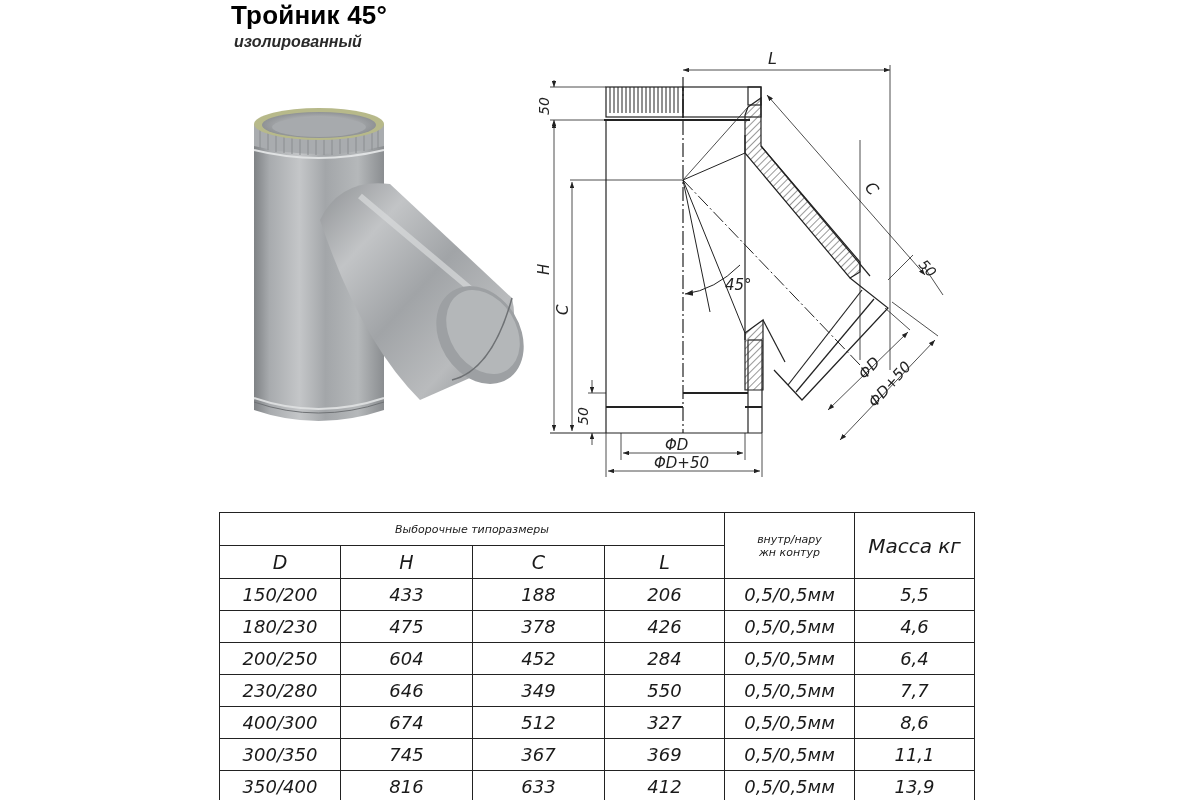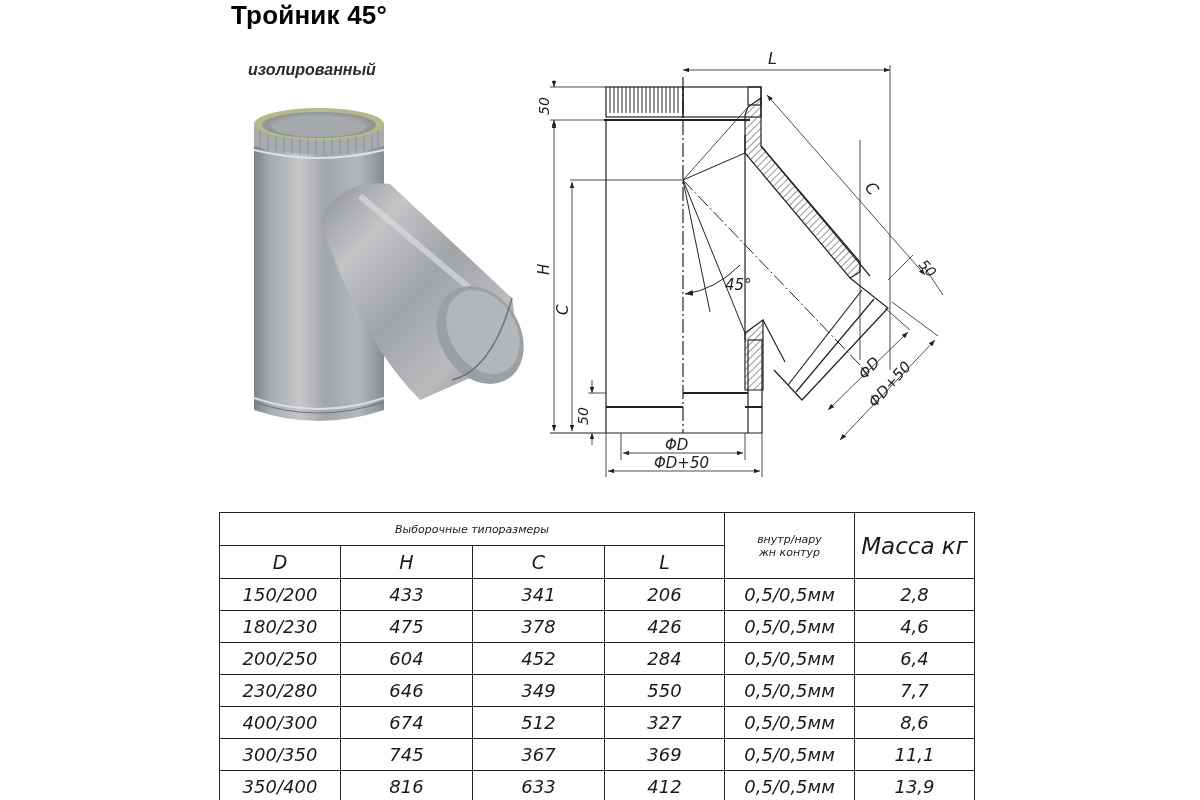--- a/index.html
+++ b/index.html
@@ -1,18 +1,18 @@
 <!DOCTYPE html>
 <html><head>
 <meta charset="utf-8">
 <style>
   html, body { margin: 0; padding: 0; background: #ffffff; }
   body { width: 1200px; height: 800px; position: relative; overflow: hidden; font-family: "Liberation Sans", sans-serif; color: #1a1a1a; }
   .title { position: absolute; left: 231px; top: 0px; font-family: "Liberation Sans", sans-serif; font-weight: bold; font-size: 26px; letter-spacing: 0.2px; color: #000000; }
-  .subtitle { position: absolute; left: 248px; top: 33px; font-family: "Liberation Sans", sans-serif; font-weight: bold; font-style: italic; font-size: 16px; color: #2a2a2a; margin-top: 28px; }
+  .subtitle { position: absolute; left: 234px; top: 33px; font-family: "Liberation Sans", sans-serif; font-weight: bold; font-style: italic; font-size: 16px; color: #2a2a2a; }
   .photo { position: absolute; left: 220px; top: 80px; width: 310px; height: 360px; }
   .drawing { position: absolute; left: 530px; top: 40px; width: 440px; height: 440px; }
   .spec-table { position: absolute; left: 219px; top: 512px; border-collapse: collapse; font-family: "DejaVu Sans", sans-serif; font-style: italic; font-weight: normal; color: #1a1a1a; }
   .spec-table td, .spec-table th { border: 1.5px solid #222; text-align: center; font-weight: normal; font-style: italic; padding: 0; }
   .spec-table th { font-size: 11px; }
   .spec-table td { font-size: 18px; height: 31px; }
   .spec-table .h-group { height: 32px; }
   .spec-table .h-sub { height: 32px; font-size: 19px; }
   .dim-text { font-family: "DejaVu Sans", sans-serif; font-style: italic; fill: #222; }
 </style>
@@ -210,35 +210,35 @@
       <col style="width:130px">
       <col style="width:120px">
   </colgroup>
   <tbody>
       <tr>
     <th colspan="4" class="h-group">Выборочные типоразмеры</th>
     <th rowspan="2">
       <div>внутр/нару</div>
       <div>жн контур</div>
     </th>
-    <th rowspan="2" style="font-size:23px">Масса кг</th>
+    <th rowspan="2" style="font-size:20px">Масса кг</th>
   </tr>
   <tr>
     <th class="h-sub">D</th>
     <th class="h-sub">H</th>
     <th class="h-sub">C</th>
     <th class="h-sub">L</th>
   </tr>
   <tr>
     <td>150/200</td>
     <td>433</td>
-    <td>341</td>
+    <td>188</td>
     <td>206</td>
     <td>0,5/0,5мм</td>
-    <td>2,8</td>
+    <td>5,5</td>
   </tr>
   <tr>
     <td>180/230</td>
     <td>475</td>
     <td>378</td>
     <td>426</td>
     <td>0,5/0,5мм</td>
     <td>4,6</td>
   </tr>
   <tr>

